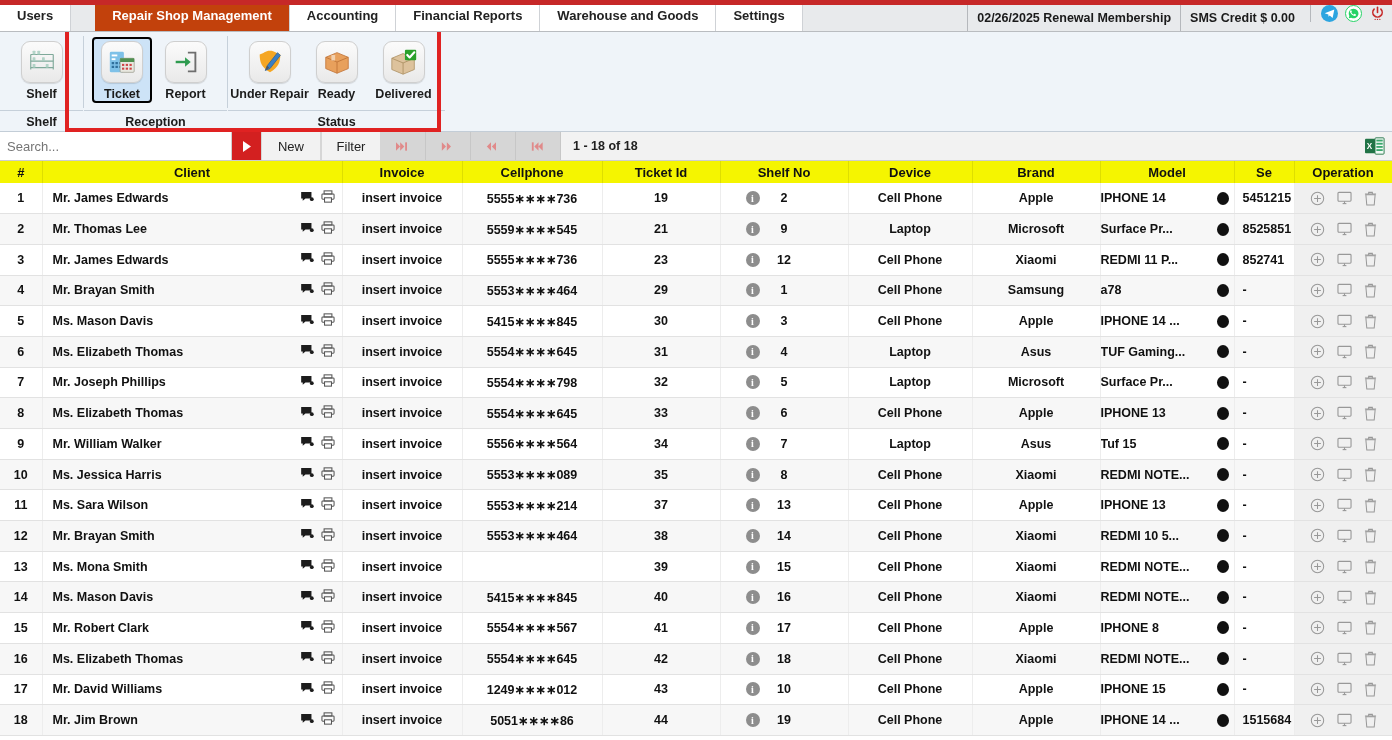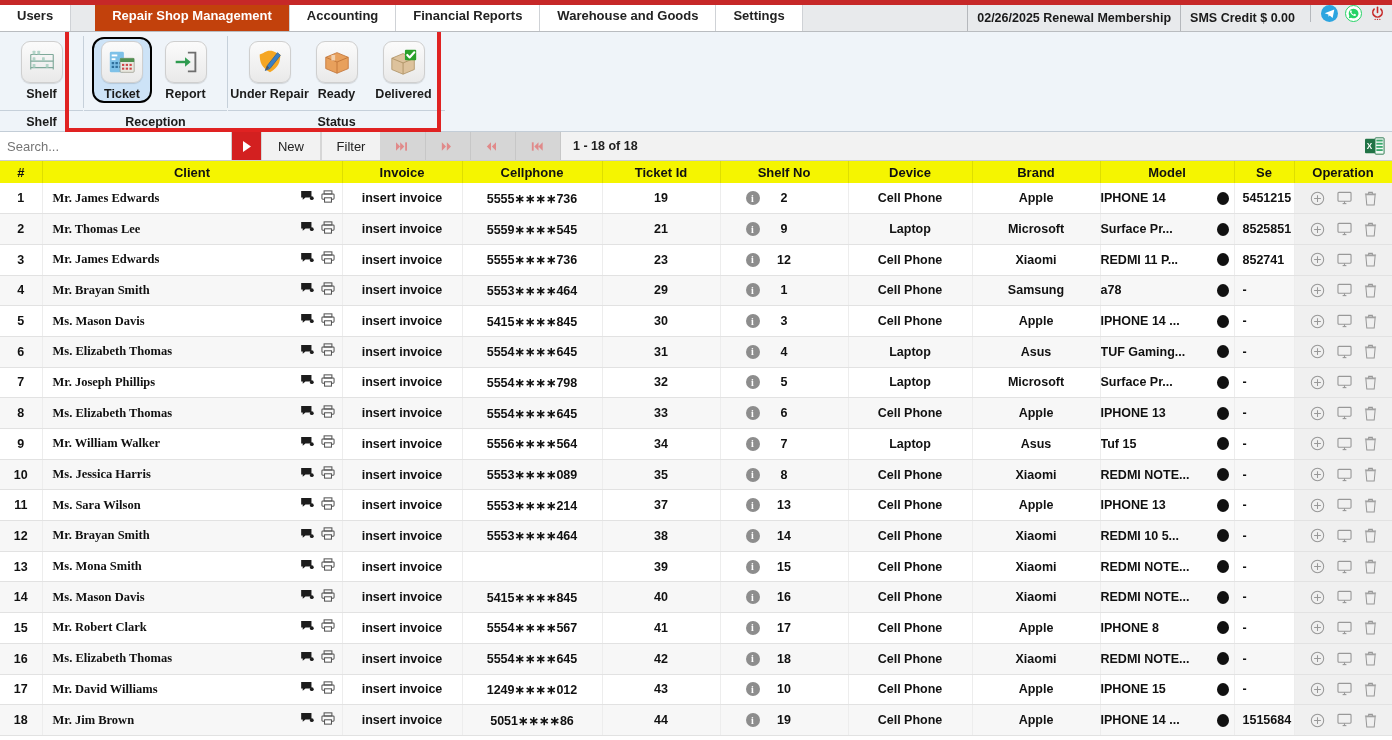--- a/index.html
+++ b/index.html
@@ -119,21 +119,21 @@
     width: 67px;
     display: flex;
     flex-direction: column;
     align-items: center;
     cursor: pointer;
     padding-top: 4px;
   }
   .rib-btn.selected {
     border: 2.5px solid #000;
     background: #cde3f7;
-    border-radius: 12px;
+    border-radius: 4px;
     padding-top: 2px;
     width: 60px;
   }
   .rib-ico {
     width: 42px; height: 42px;
     background: linear-gradient(#fbfbfb, #e9e9e9);
     border: 1px solid #cfcfcf;
     border-radius: 9px;
     display: flex; align-items: center; justify-content: center;
     box-shadow: 0 1px 1px rgba(0,0,0,0.13);
@@ -251,21 +251,21 @@
     overflow: hidden;
   }
   tbody tr:nth-child(odd) td { background: #ffffff; }
   tbody tr:nth-child(even) td { background: #f7f7f7; }
   td.c-num { text-align: center; width: 42px; font-weight: bold; }
   td.c-client {
     text-align: left;
     padding-left: 10px;
     position: relative;
   }
-  .client-wrap { display: flex; align-items: center; justify-content: space-between; padding-right: 6px; font-family: Liberation Serif, serif;}
+  .client-wrap { display: flex; align-items: center; justify-content: space-between; padding-right: 6px;}
   .client-icons { display: flex; align-items: center; gap: 7px; }
   td.c-invoice { color: #111; font-weight: bold; cursor: pointer; margin-left: 28px; }
   td.c-shelf { position: relative; }
   .shelf-wrap { display: flex; align-items: center; justify-content: center; position: relative; }
   .info-ico {
     position: absolute;
     left: 24px;
     width: 14px; height: 14px;
     background: #8d8d8d;
     border-radius: 50%;

